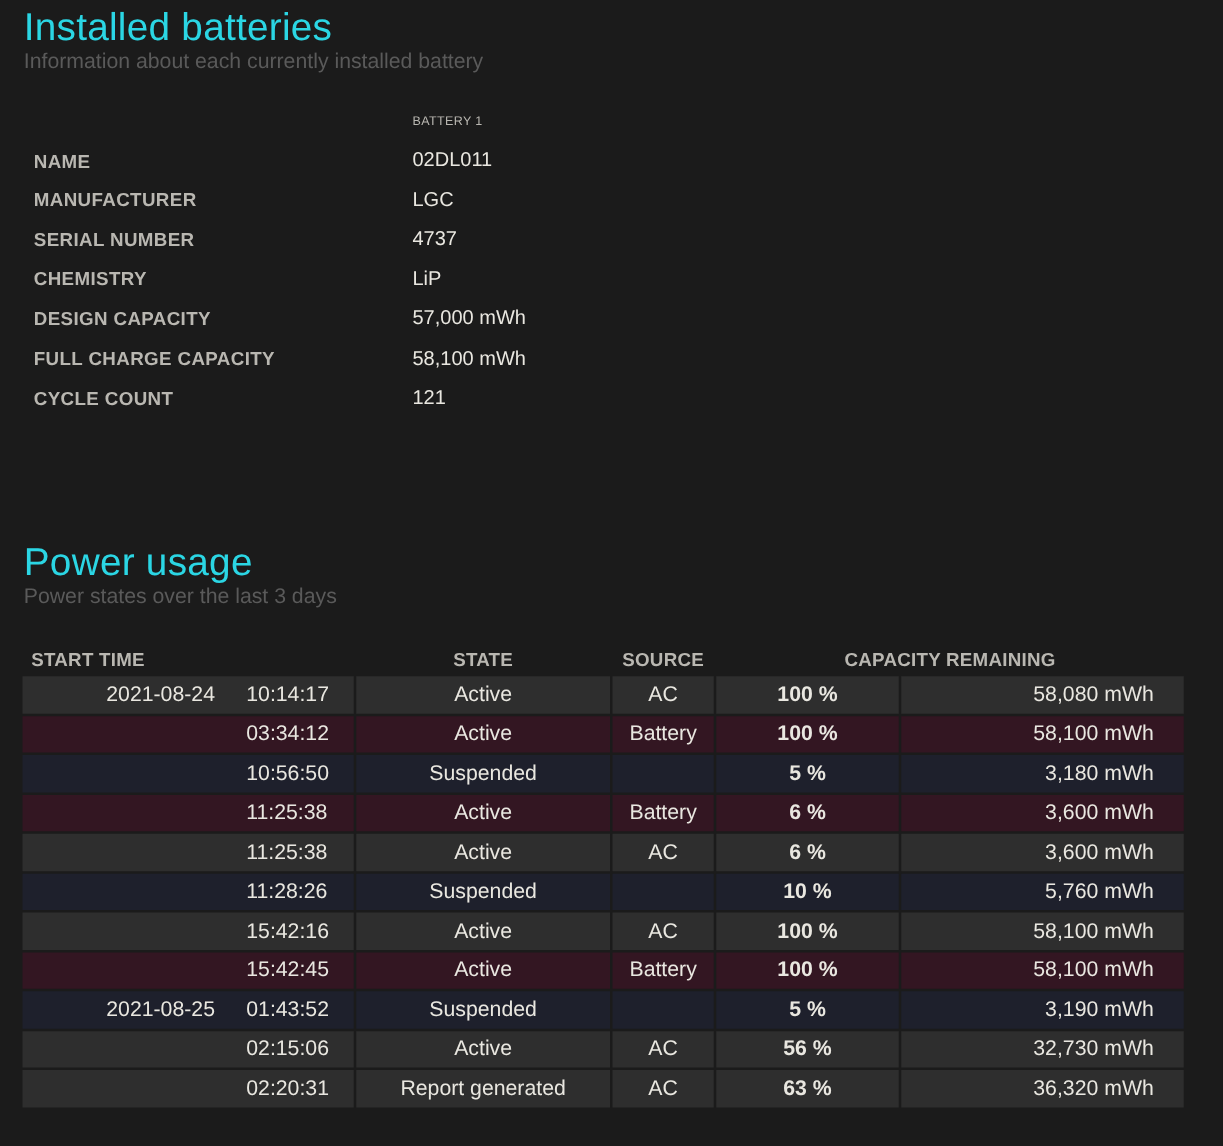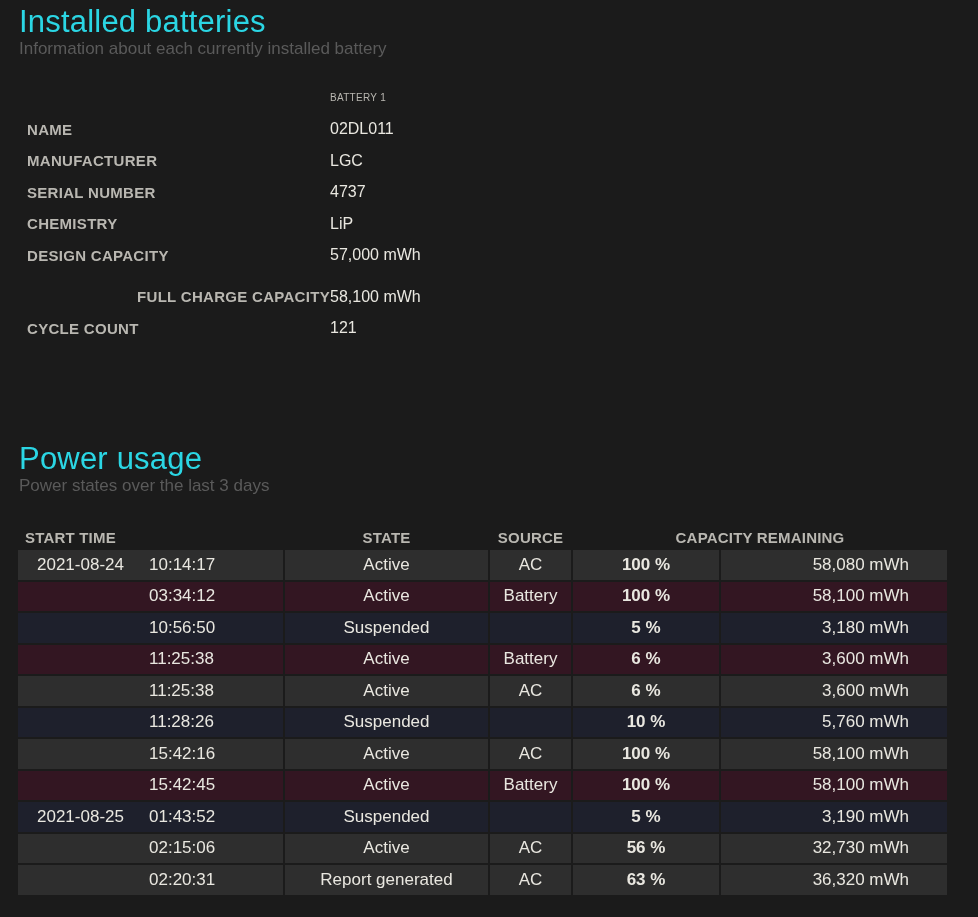--- a/index.html
+++ b/index.html
@@ -22,21 +22,21 @@
   .section-subtitle {
     margin: 0;
     font-size: 17px;
     font-weight: 300;
     line-height: 22px;
     color: var(--subtitle, #5a5a5a);
   }
   
   .info-grid { margin-top: 22px; margin-left: 8px; }
   .info-row { display: flex; align-items: center; height: 31.5px; }
-  .info-row.gap { margin-top: 10px; text-align: right; }
+  .info-row.gap { margin-top: 1px; }
   .info-label {
     width: 303px;
     font-size: 15px;
     font-weight: 600;
     letter-spacing: 0.3px;
     color: var(--label, #b9b7b1);
   }
   .info-value { font-size: 16px; color: var(--value, #e9e7e0); }
   .info-row.head .info-value {
     font-size: 10px;
@@ -70,25 +70,25 @@
     padding: 0;
     font-size: 17px;
     color: var(--value, #e9e7e0);
     overflow: hidden;
     white-space: nowrap;
   }
   tr.ac td        { background: var(--row-ac, #2e2e2e); }
   tr.battery td   { background: var(--row-battery, #331622); }
   tr.suspended td { background: var(--row-suspended, #1e202c); }
   td.c-start { text-align: left; }
-  td.c-start .date { display: inline-block; width: 112px; padding-left: 19px; }
+  td.c-start .date { display: inline-block; width: 112px; padding-left: 19px; margin-left: 48px; }
   td.c-start .time { display: inline-block; }
   td.c-state, td.c-source, td.c-pct { text-align: center; }
   td.c-pct { font-weight: 600; }
-  td.c-mwh { text-align: right; padding-right: 38px; }
+  td.c-mwh { text-align: right; padding-right: 24px; }
 </style>
 </head>
 <body>
 
 <section id="installed-batteries-section" style="padding-top:6px;">
   <h1 class="section-title">Installed batteries</h1>
   <p class="section-subtitle">Information about each currently installed battery</p>
 
   <div class="info-grid">
     <div class="info-row head">

